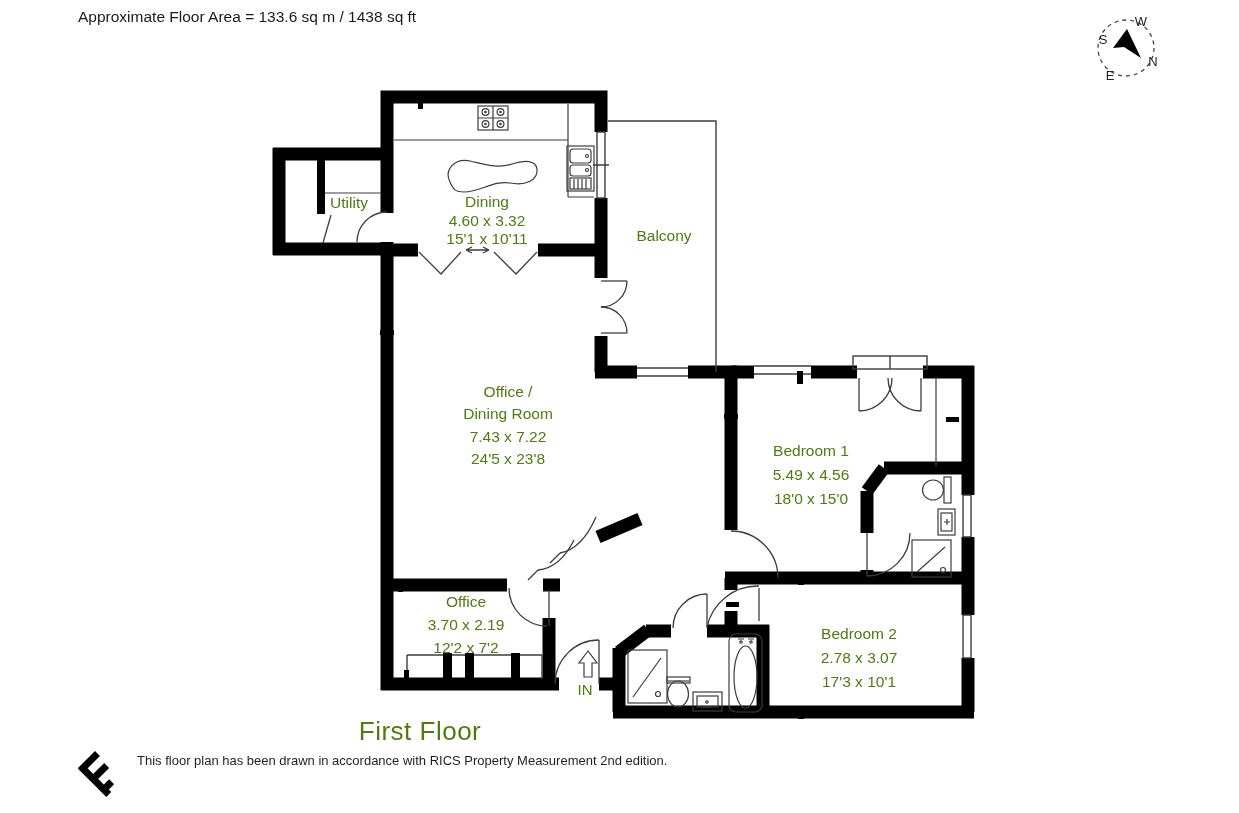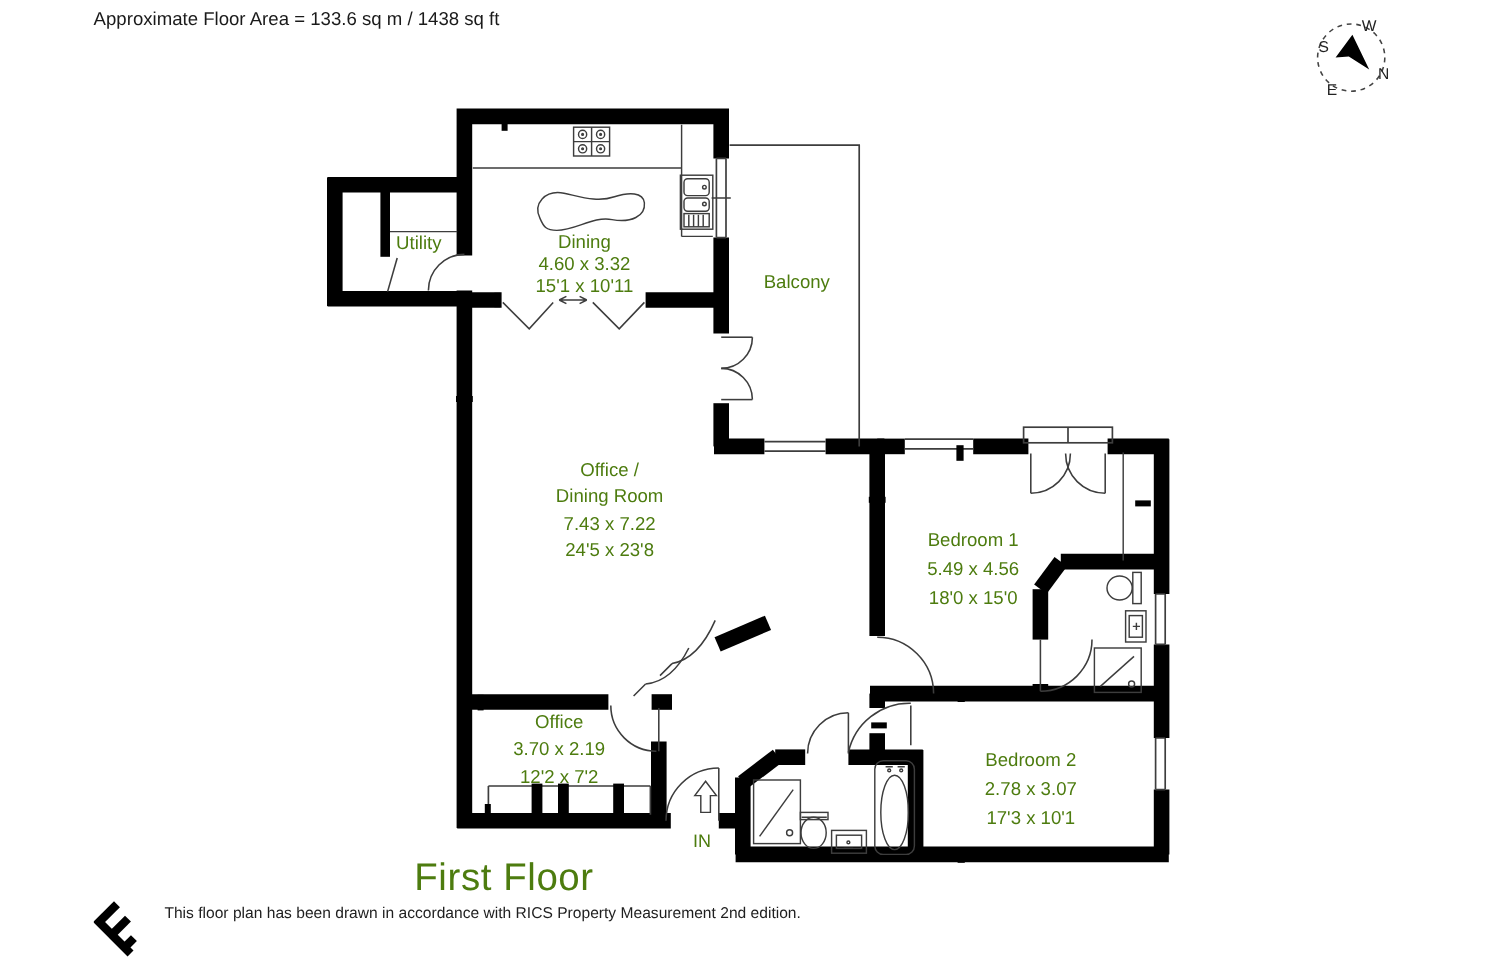--- a/index.html
+++ b/index.html
@@ -3,23 +3,23 @@
 <meta charset="utf-8">
 <style>
   html,body{margin:0;padding:0;background:#fff;}
   #page{position:relative;width:1239px;height:813px;background:#ffffff;overflow:hidden;
         font-family:"Liberation Sans", sans-serif;color:#1a1a1a;}
   #plan-svg{position:absolute;left:0;top:0;width:1239px;height:813px;}
   .lbl{position:absolute;transform:translate(-50%,-50%);white-space:nowrap;
        font-size:15.5px;line-height:1;color:#4d7c0f;}
   .lbl-left{position:absolute;white-space:nowrap;font-size:15.5px;color:#1a1a1a;}
   .compass-letter{position:absolute;transform:translate(-50%,-50%);font-size:13px;color:#222;}
-  #floor-title{font-size:32px;letter-spacing:0.5px;}
+  #floor-title{font-size:26px;letter-spacing:0.5px;}
   .footer-line{position:absolute;font-size:13px;color:#1f1f1f;}
-  #in-label{font-size:15px;margin-top:12px;}
+  #in-label{font-size:15px;}
 </style>
 </head>
 <body>
 
 <div id="page">
 
   <svg id="plan-svg" viewBox="0 0 1239 813">
 
     <g stroke="#000000" stroke-width="13" fill="none" stroke-linecap="butt">
 

